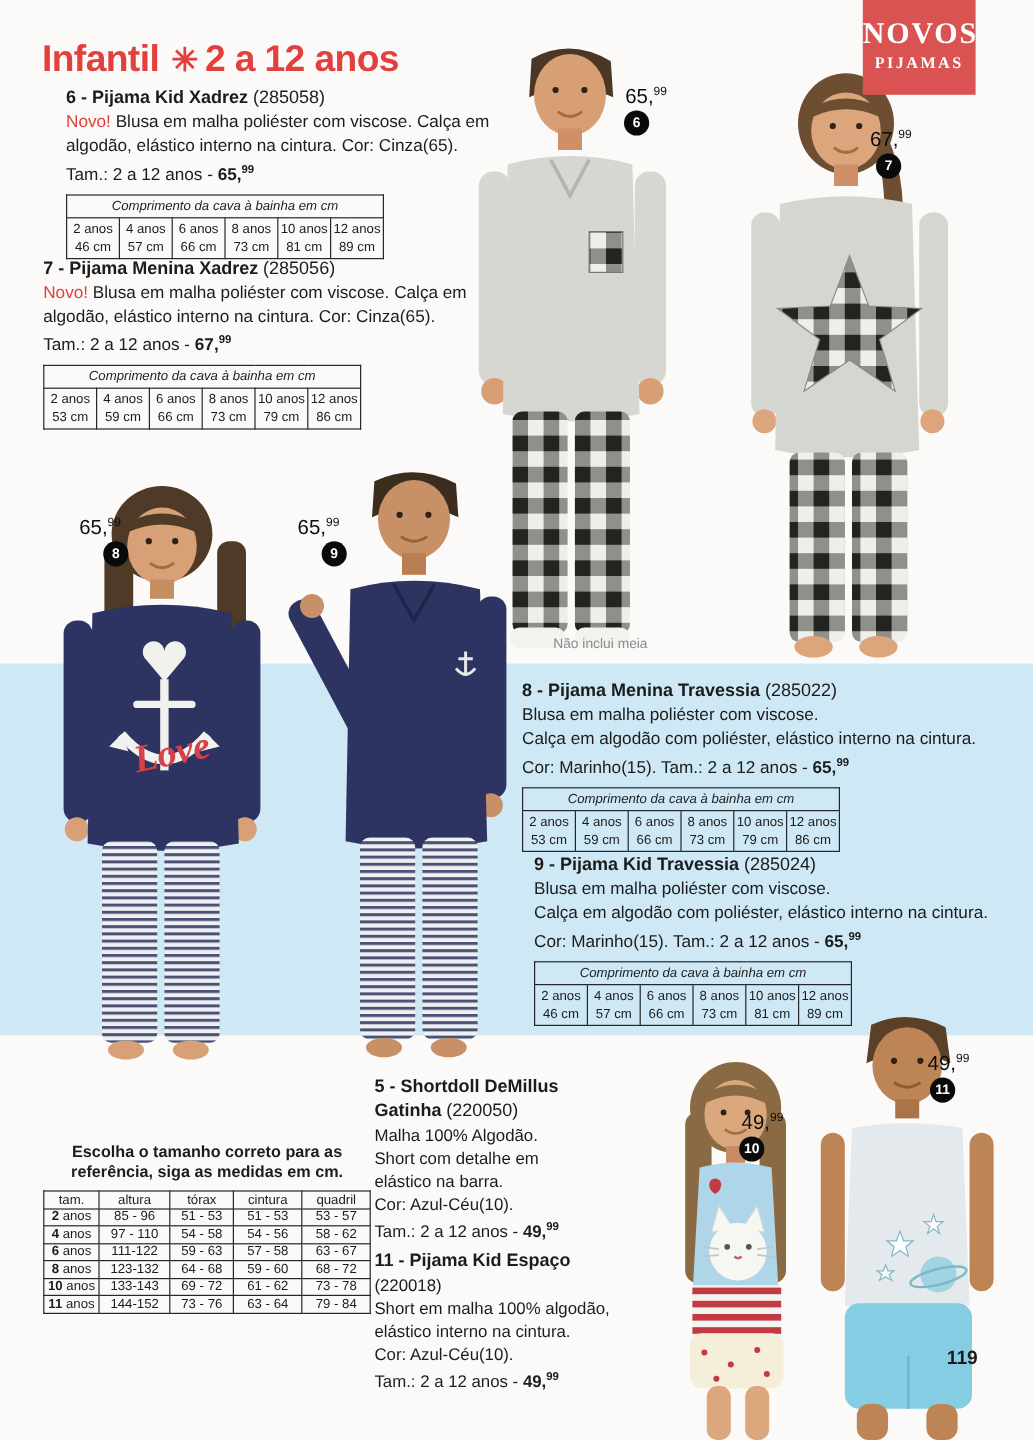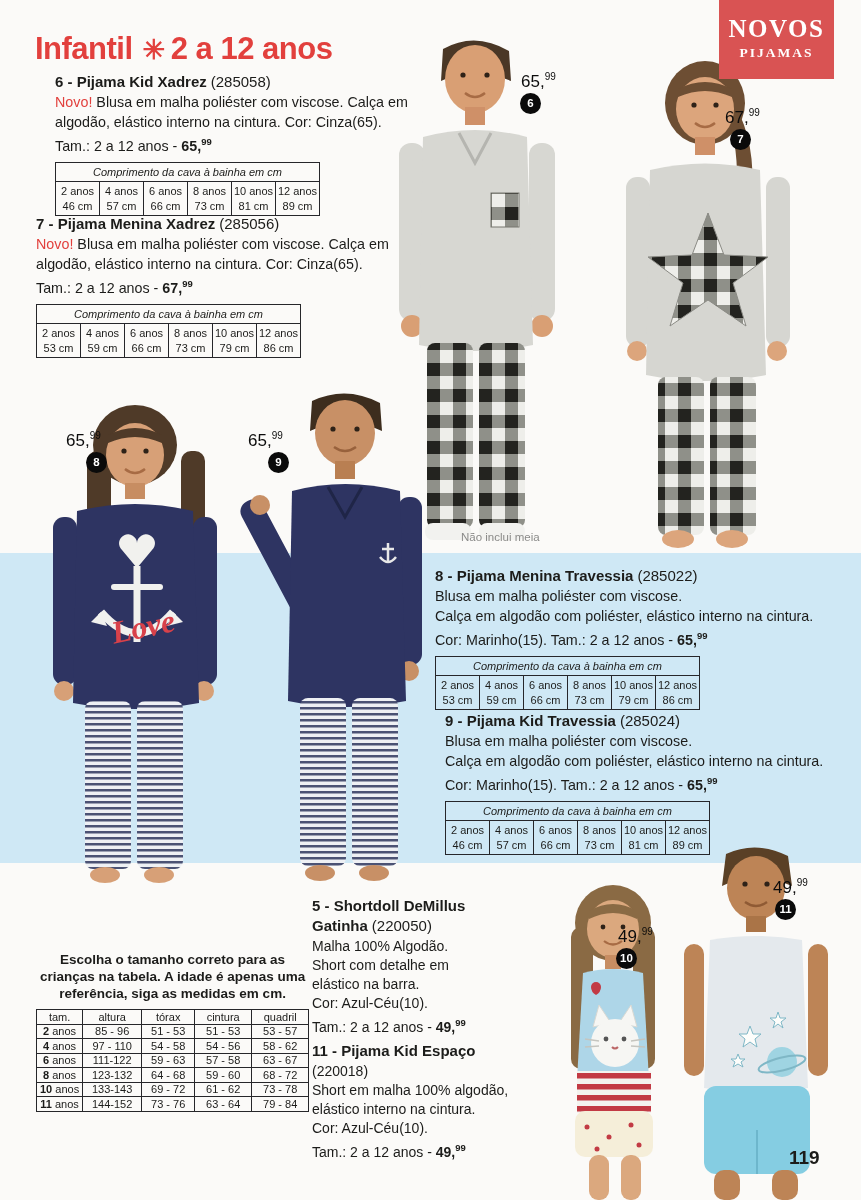--- a/index.html
+++ b/index.html
@@ -4,21 +4,21 @@
 <style>
   html,body { margin:0; padding:0; background:#e8e8e8; }
   .page { position:relative; width:861px; height:1200px; background:#fbfaf8;
           overflow:hidden; font-family:"Liberation Sans",sans-serif; color:#1c1c1a; margin:0 auto; }
 
   
   .band { position:absolute; left:0; top:553px; width:861px; height:310px; background:#cfe8f5; z-index:0; }
   .model { position:absolute; z-index:1; }
 
   
-  .badge { position:absolute; left:719px; top:0; width:115px; height:79px; background:#d95353;
+  .badge { position:absolute; left:719px; top:0; width:94px; height:79px; background:#d95353;
            color:#fff; text-align:center; font-family:"Liberation Serif",serif; z-index:3; }
   .badge-l1 { margin-top:15px; font-size:25px; font-weight:bold; letter-spacing:1.5px; }
   .badge-l2 { margin-top:2px; font-size:13.5px; font-weight:bold; letter-spacing:2px; }
 
   
   .title { position:absolute; left:35px; top:31px; font-size:31px; font-weight:bold;
            color:#e2403d; letter-spacing:-0.5px; z-index:2; white-space:nowrap; }
   .title .star { font-size:27px; margin:0 6px 0 10px; }
 
   
@@ -65,21 +65,21 @@
   .pt-circle { width:21px; height:21px; border-radius:50%; background:#0a0a0a; color:#fff;
                font-size:11.5px; font-weight:bold; display:flex; align-items:center;
                justify-content:center; margin-top:1px; }
   #t6{left:521px;top:71px} #t6 .pt-circle{margin-left:-1px}
   #t7{left:725px;top:107px} #t7 .pt-circle{margin-left:5px}
   #t8{left:66px;top:430px} #t8 .pt-circle{margin-left:20px}
   #t9{left:248px;top:430px} #t9 .pt-circle{margin-left:20px}
   #t10{left:618px;top:926px} #t10 .pt-circle{margin-left:-2px}
   #t11{left:773px;top:877px} #t11 .pt-circle{margin-left:2px}
 
-  .pagenum { position:absolute; left:789px; top:1147px; font-size:19px; font-weight:bold; z-index:2; }
+  .pagenum { position:absolute; left:789px; top:1124px; font-size:16px; font-weight:bold; z-index:2; }
 
   #m6 { left:375px; top:25px; }
   #m7 { left:600px; top:45px; }
   #m8 { left:25px;  top:393px; }
   #m9 { left:238px; top:383px; }
   #m10 { left:535px; top:875px; }
   #m11 { left:650px; top:840px; }
 </style>
 </head>
 <body>
@@ -471,21 +471,20 @@
             </td>
       </tr>
     </tbody>
       </table>
   </div>
 
   <div class="note">Não inclui meia</div>
 
   <div id="sg">
     <div class="sg-intro">Escolha o tamanho correto para as</div>
-    <div class="sg-intro">crianças na tabela. A idade é apenas uma</div>
     <div class="sg-intro">referência, siga as medidas em cm.</div>
     <table class="sg-table">
       <tbody>
           <tr>
         <th class="c-tam">tam.</th>
         <th class="c-alt">altura</th>
         <th class="c-tor">tórax</th>
         <th class="c-cin">cintura</th>
         <th class="c-qua">quadril</th>
       </tr>

